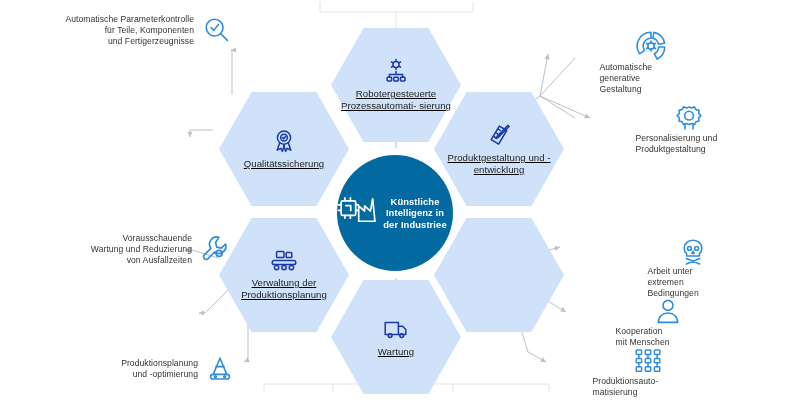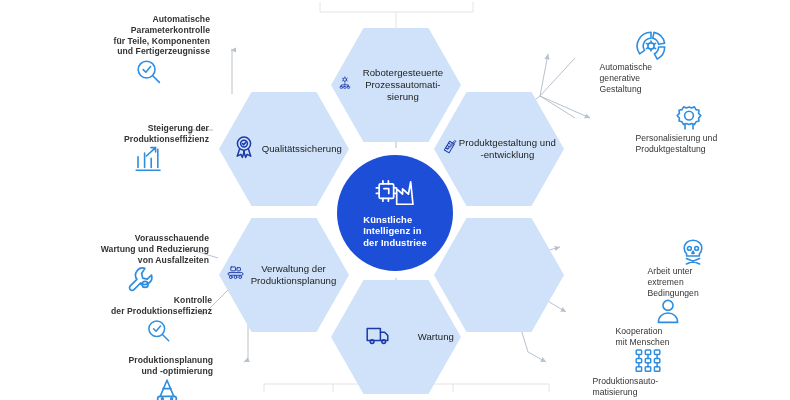--- a/index.html
+++ b/index.html
@@ -13,23 +13,24 @@
     overflow:hidden;
     background:#ffffff;
   }
   
   #wires{position:absolute;left:0;top:0;width:790px;height:400px;pointer-events:none;}
 
   
   .core{
     position:absolute;
     width:116px;height:116px;border-radius:50%;
-    background:#1d4ed8;
-    display:flex;flex-direction:column;
+    background:#0369a1;
+    display:flex;flex-direction:row;
     align-items:center;justify-content:center;
+    text-align:center;
     left:337px;top:155px;
     z-index:6;
   }
   .core .core-ico{width:40px;height:34px;margin-bottom:2px;}
   .core-label{
     color:#ffffff;
     font-size:9.4px;
     line-height:11.6px;
     font-weight:700;
     letter-spacing:.1px;
@@ -42,34 +43,34 @@
     width:130px;height:114px;
     z-index:4;
     display:flex;flex-direction:column;
     align-items:center;justify-content:center;
   }
   .hex .hexbg{
     position:absolute;left:0;top:0;width:130px;height:114px;
     background:#cfe2fa;
     clip-path:polygon(25% 0%,75% 0%,100% 50%,75% 100%,25% 100%,0% 50%);
   }
-  .hex .inner{position:relative;z-index:2;display:flex;flex-direction:row;align-items:center;justify-content:center;width:116px;}
+  .hex .inner{position:relative;z-index:2;display:flex;flex-direction:column;align-items:center;justify-content:center;width:116px;text-decoration:underline;}
   .hex .hex-ico{display:block;margin:0 auto 4px;}
   .hex-label{
     color:#222222;
     font-size:9.6px;
     line-height:12px;
     text-align:center;
     letter-spacing:.05px;
   }
 
   
   .leaf{position:absolute;display:flex;align-items:center;z-index:5;}
   .leaf.right{flex-direction:column;}
-  .leaf.left{flex-direction:column;font-weight:bold;}
+  .leaf.left{flex-direction:row;}
   .leaf-text{
     color:#333333;
     font-size:8.6px;
     line-height:10.8px;
     letter-spacing:.05px;
     white-space:pre-line;
   }
   .leaf.left .leaf-text{text-align:right;margin-right:8px;}
   .leaf.right .leaf-text{text-align:left;margin-left:9px;}
   .leaf-ico{flex:0 0 auto;}
@@ -234,55 +235,33 @@
 und Fertigerzeugnisse</div>
     <svg class="leaf-ico" width="30" height="30" viewBox="0 0 30 30">
       <g fill="none" stroke="#2f8de0" stroke-width="1.6" stroke-linecap="round" stroke-linejoin="round">
         <circle cx="12.6" cy="12.6" r="8.4"></circle>
         <path d="M9.2 12.6 L11.8 15.2 L16.6 9.6"></path>
         <path d="M18.7 18.7 L25.4 25.4"></path>
       </g>
     </svg>
   </div>
 
-  <div class="leaf left" style="left:64px;top:123px;width:170px;">
-    <div class="leaf-text" style="width:128px;">Steigerung der
-Produktionseffizienz</div>
-    <svg class="leaf-ico" width="30" height="28" viewBox="0 0 30 28">
-      <g fill="none" stroke="#2f8de0" stroke-width="1.6" stroke-linecap="round" stroke-linejoin="round">
-        <path d="M4.0 22.4 V11.8 M10.6 22.4 V8.0 M17.2 22.4 V13.4 M23.8 22.4 V4.4"></path>
-        <path d="M2.2 25.2 H26.0"></path>
-        <path d="M12.4 11.0 L21.6 2.6 M21.6 2.6 H16.9 M21.6 2.6 V7.0"></path>
-      </g>
-    </svg>
-  </div>
 
   <div class="leaf left" style="left:48px;top:233px;width:186px;">
     <div class="leaf-text" style="width:144px;">Vorausschauende
 Wartung und Reduzierung
 von Ausfallzeiten</div>
     <svg class="leaf-ico" width="30" height="30" viewBox="0 0 30 30">
       <g fill="none" stroke="#2f8de0" stroke-width="1.7" stroke-linecap="round" stroke-linejoin="round">
         <path d="M18.9 3.4 a7.1 7.1 0 0 0 -8.0 10.9 L4.3 20.9 a2.6 2.6 0 0 0 3.7 3.7 l6.6 -6.6 a7.1 7.1 0 0 0 10.9 -8.0 l-4.2 4.2 -4.6 -1.1 -1.1 -4.6 Z"></path>
         <circle cx="19.1" cy="19.4" r="3.0"></circle>
       </g>
     </svg>
   </div>
 
-  <div class="leaf left" style="left:84px;top:295px;width:150px;">
-    <div class="leaf-text" style="width:114px;">Kontrolle
-der Produktionseffizienz</div>
-    <svg class="leaf-ico" width="28" height="28" viewBox="0 0 30 30">
-      <g fill="none" stroke="#2f8de0" stroke-width="1.6" stroke-linecap="round" stroke-linejoin="round">
-        <circle cx="12.6" cy="12.6" r="8.4"></circle>
-        <path d="M9.2 12.6 L11.8 15.2 L16.6 9.6"></path>
-        <path d="M18.7 18.7 L25.4 25.4"></path>
-      </g>
-    </svg>
-  </div>
 
   <div class="leaf left" style="left:100px;top:355px;width:134px;">
     <div class="leaf-text" style="width:100px;">Produktionsplanung
 und -optimierung</div>
     <svg class="leaf-ico" width="28" height="28" viewBox="0 0 28 28">
       <g fill="none" stroke="#2f8de0" stroke-width="1.6" stroke-linecap="round" stroke-linejoin="round">
         <path d="M14.0 3.2 L7.2 19.4 M14.0 3.2 L20.8 19.4"></path>
         <path d="M10.0 11.6 H18.0"></path>
         <rect x="4.6" y="19.4" width="18.8" height="4.6" rx="2.3"></rect>
         <circle cx="9.4" cy="21.7" r="0.9"></circle>

